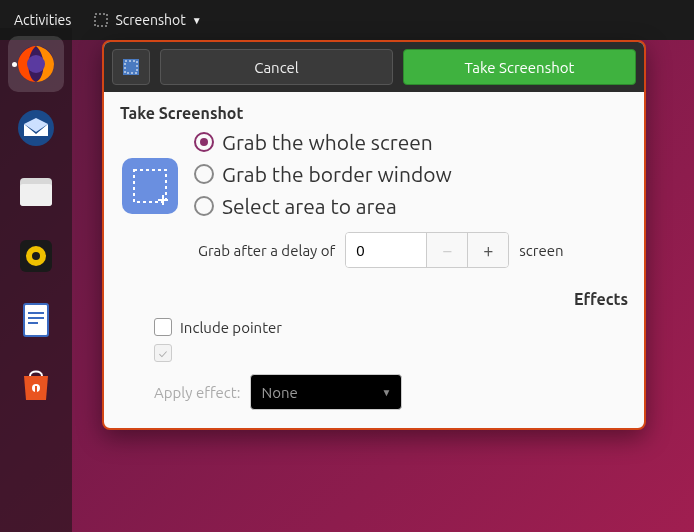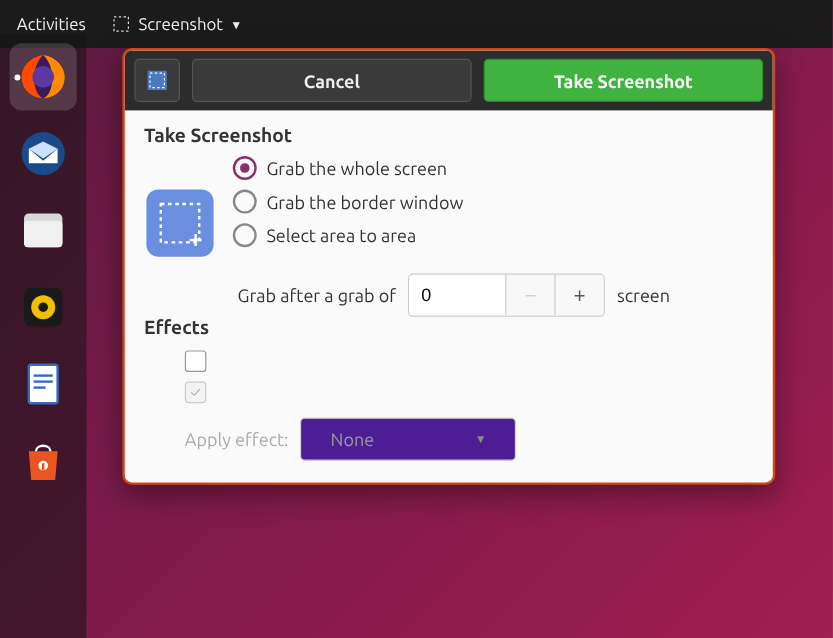--- a/index.html
+++ b/index.html
@@ -104,21 +104,20 @@
   .tb-icon-btn svg { display:block; }
   .tb-btn {
     height: 34px;
     padding: 0 18px;
     border-radius: 4px;
     display: flex;
     align-items: center;
     justify-content: center;
     font-size: 15px;
     border: 1px solid #555;
-    font-weight: bold;
   }
   .cancel-btn {
     flex: 1;
     background: #3a3a3a;
     color: #eee;
   }
   .primary-btn {
     flex: 1;
     background: #3fb23f;
     border: 1px solid #2d8a2d;
@@ -154,21 +153,21 @@
   .radio-group {
     display: flex;
     flex-direction: column;
     gap: 8px;
     padding-top: 2px;
   }
   .radio {
     display: flex;
     align-items: center;
     gap: 8px;
-    font-size: 15px;
+    font-size: 21px;
   }
   .radio-circle {
     width: 16px;
     height: 16px;
     border: 2px solid #888;
     border-radius: 50%;
     display:flex;
     align-items:center;
     justify-content:center;
     flex-shrink:0;
@@ -210,20 +209,22 @@
     display:flex;
     align-items:center;
     justify-content:center;
     border-left:1px solid #ccc;
     color:#555;
     font-size:18px;
     background:#f8f8f8;
   }
   .spin-btn.disabled{ color:#ccc; }
   .effects{
+    margin-top: 22px;
+    text-align: right;
   }
   .checkbox-row{
     display:flex;
     align-items:center;
     gap:8px;
     font-size:15px;
     padding: 4px 0 4px 34px;
   }
   .checkbox-row.disabled{ color:#aaa; }
   .checkbox {
@@ -247,24 +248,24 @@
     font-size:15px;
     color:#aaa;
   }
   .combo{
     border:1px solid #ccc;
     border-radius:4px;
     height:34px;
     width:130px;
     display:flex;
     align-items:center;
-    padding:0 24px;
+    padding:0 10px;
     justify-content:space-between;
     color:#999;
-    background:#4c1d95;
+    background:#000000;
   }
   .combo .arrow{ font-size:10px; color:#888; }
 </style>
 </head>
 <body>
 
 <div class="top-bar">
   <div class="activities">Activities</div>
   <div class="app-indicator">
     <span class="app-ind-icon">
@@ -357,34 +358,35 @@
           <span>Grab the border window</span>
         </label>
         <label class="radio">
           <span class="radio-circle"></span>
           <span>Select area to area</span>
         </label>
       </div>
     </div>
 
     <div class="delay-row">
-      <span>Grab after a grab of</span>
+      <span>Grab after a delay of</span>
       <div class="spin">
         <input type="text" value="0" style="">
         <div class="spin-btn disabled">−</div>
         <div class="spin-btn">+</div>
       </div>
       <span>screen</span>
     </div>
 
     <div class="effects">
       <div class="section-title">Effects</div>
 
       <div class="checkbox-row">
         <span class="checkbox"></span>
+        <span>Include pointer</span>
       </div>
 
       <div class="checkbox-row disabled">
         <span class="checkbox">
             <span class="checkmark">✓</span>
           </span>
       </div>
 
       <div class="apply-row">
         <span>Apply effect:</span>

